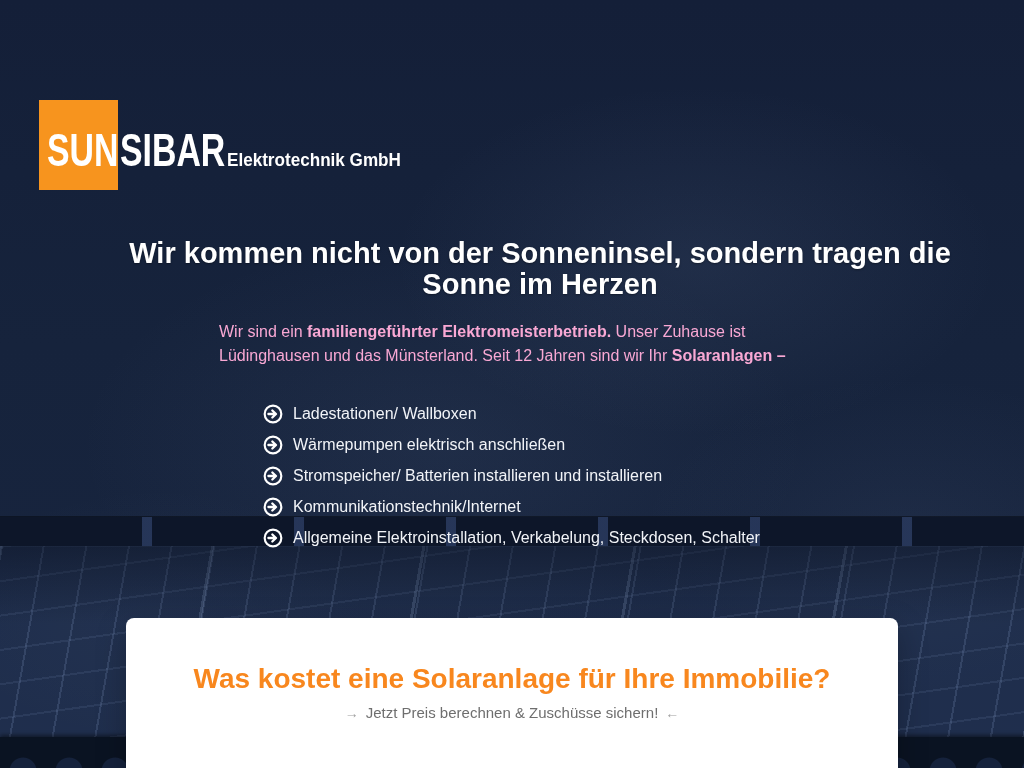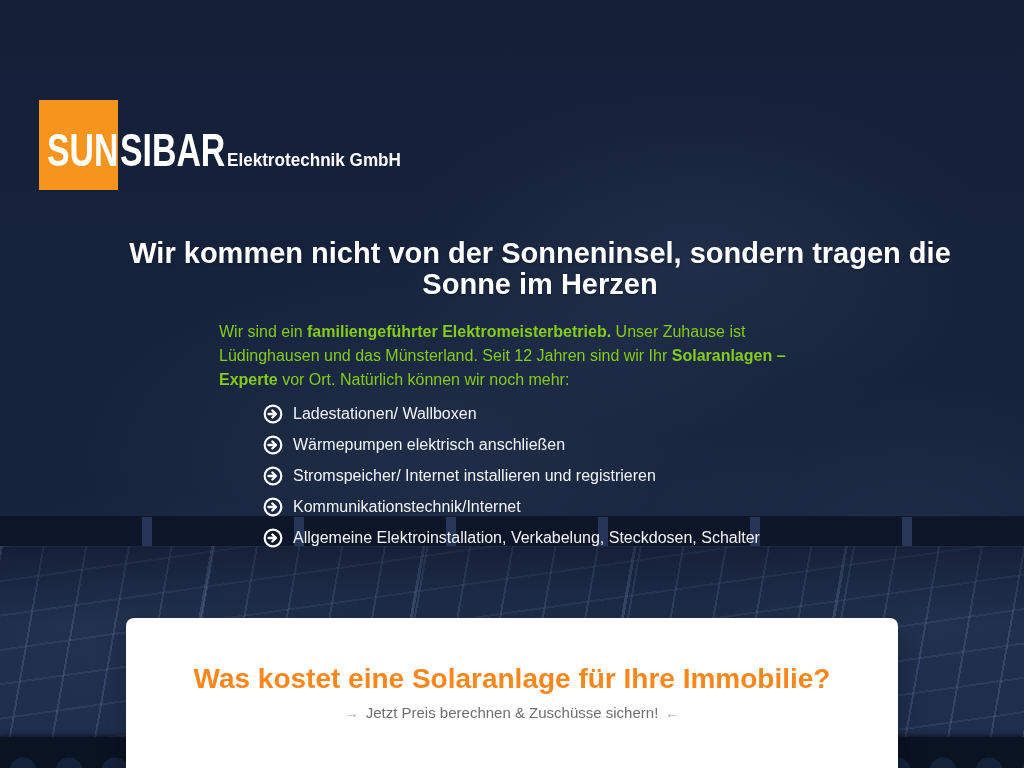--- a/index.html
+++ b/index.html
@@ -44,21 +44,21 @@
   .logo-suffix{position:absolute;left:188px;top:0;height:90px;display:flex;align-items:center;
     font-size:19px;font-weight:700;color:#ffffff;white-space:nowrap;
     transform:scaleX(.9) translateY(15px);transform-origin:left center;}
   
   .hero{position:absolute;left:0;right:0;top:219px;text-align:center;color:#ffffff;
     font-size:29px;font-weight:700;line-height:31px;
     text-shadow:0 1px 2px rgba(0,0,0,.35);margin-left:26px;}
   .hero span{display:block;}
   
   .intro{position:absolute;left:219px;top:320px;width:600px;
-    color:#84cc16;font-size:16px;line-height:24px;font-weight:400;}
+    color:#f9a8d4;font-size:16px;line-height:24px;font-weight:400;}
   .intro .line{display:block;white-space:nowrap;}
   .intro .b{font-weight:700;}
   
   .services{position:absolute;left:263px;top:404px;}
   .service-item{display:flex;align-items:center;height:20px;margin-bottom:11px;}
   .service-icon{width:20px;height:20px;flex:0 0 20px;}
   .service-label{margin-left:10px;color:#f2f4f8;font-size:16px;white-space:nowrap;}
   
   .cta-card{position:absolute;left:126px;top:618px;width:772px;height:176px;
     background:#ffffff;border-radius:8px 8px 0 0;text-align:center;cursor:pointer;
@@ -86,21 +86,20 @@
   </div>
 
   <h1 class="hero">
     <span>Wir kommen nicht von der Sonneninsel, sondern tragen die</span>
     <span>Sonne im Herzen</span>
   </h1>
 
   <div class="intro">
       <div class="line"><span>Wir sind ein </span><span class="b">familiengeführter Elektromeisterbetrieb.</span><span> Unser Zuhause ist</span></div>
       <div class="line"><span>Lüdinghausen und das Münsterland. Seit 12 Jahren sind wir Ihr </span><span class="b">Solaranlagen –</span></div>
-      <div class="line"><span class="b">Experte</span><span> vor Ort. Natürlich können wir noch mehr:</span></div>
     </div>
 
   <div class="services">
   <div class="service-item">
     <span class="service-icon">
       <svg viewBox="0 0 24 24" width="20" height="20">
         <circle cx="12" cy="12" r="10" fill="none" stroke="#ffffff" stroke-width="2.6"></circle>
         <path d="M6.5 12h8.2M11.2 7.8 15.6 12l-4.4 4.2" fill="none" stroke="#ffffff" stroke-width="2.8" stroke-linecap="round" stroke-linejoin="round"></path>
       </svg>
     </span>
@@ -117,21 +116,21 @@
     <span class="service-label">Wärmepumpen elektrisch anschließen</span>
   </div>
 
   <div class="service-item">
     <span class="service-icon">
       <svg viewBox="0 0 24 24" width="20" height="20">
         <circle cx="12" cy="12" r="10" fill="none" stroke="#ffffff" stroke-width="2.6"></circle>
         <path d="M6.5 12h8.2M11.2 7.8 15.6 12l-4.4 4.2" fill="none" stroke="#ffffff" stroke-width="2.8" stroke-linecap="round" stroke-linejoin="round"></path>
       </svg>
     </span>
-    <span class="service-label">Stromspeicher/ Internet installieren und registrieren</span>
+    <span class="service-label">Stromspeicher/ Batterien installieren und installieren</span>
   </div>
 
   <div class="service-item">
     <span class="service-icon">
       <svg viewBox="0 0 24 24" width="20" height="20">
         <circle cx="12" cy="12" r="10" fill="none" stroke="#ffffff" stroke-width="2.6"></circle>
         <path d="M6.5 12h8.2M11.2 7.8 15.6 12l-4.4 4.2" fill="none" stroke="#ffffff" stroke-width="2.8" stroke-linecap="round" stroke-linejoin="round"></path>
       </svg>
     </span>
     <span class="service-label">Kommunikationstechnik/Internet</span>

